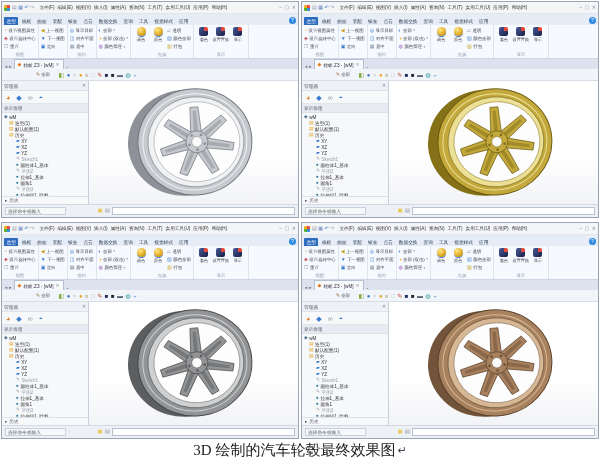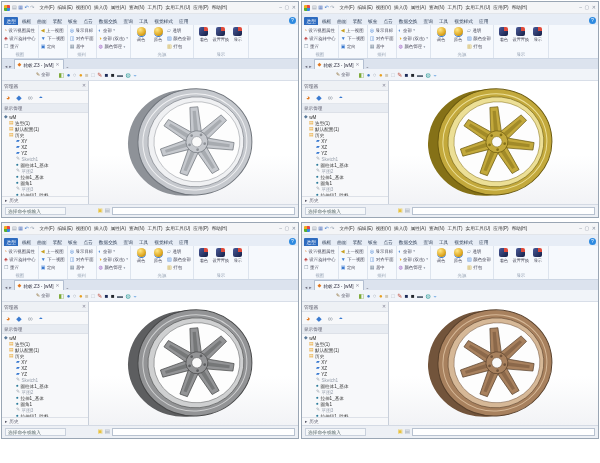--- a/index.html
+++ b/index.html
@@ -1351,13 +1351,17 @@
       <span class="sspace"></span>
       <span style="display:flex;gap:2px">
             <i class="sic" data-glyph="▣" style="color: rgb(232, 194, 58);"></i>
             <i class="sic" data-glyph="▤" style="color: rgb(154, 164, 176);"></i>
           </span>
       <input class="sinput" value="" style="">
     </div>
 
   </div>
 </div>
+  <div class="captionbar">
+    <span>3D 绘制的汽车轮毂最终效果图</span>
+      <span class="retmark">↵</span>
+  </div>
 </div>
 
 </body></html>

